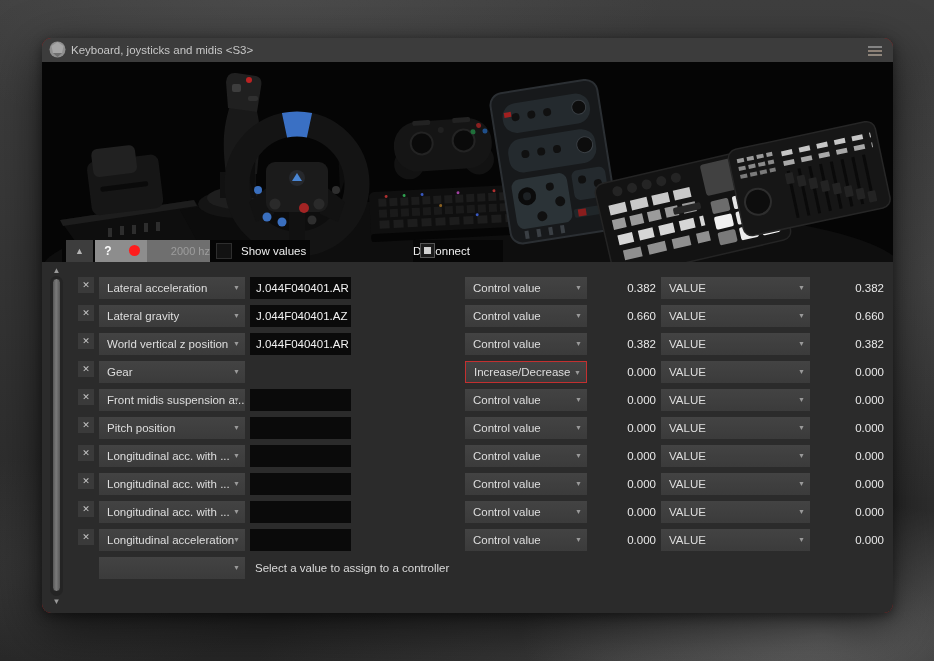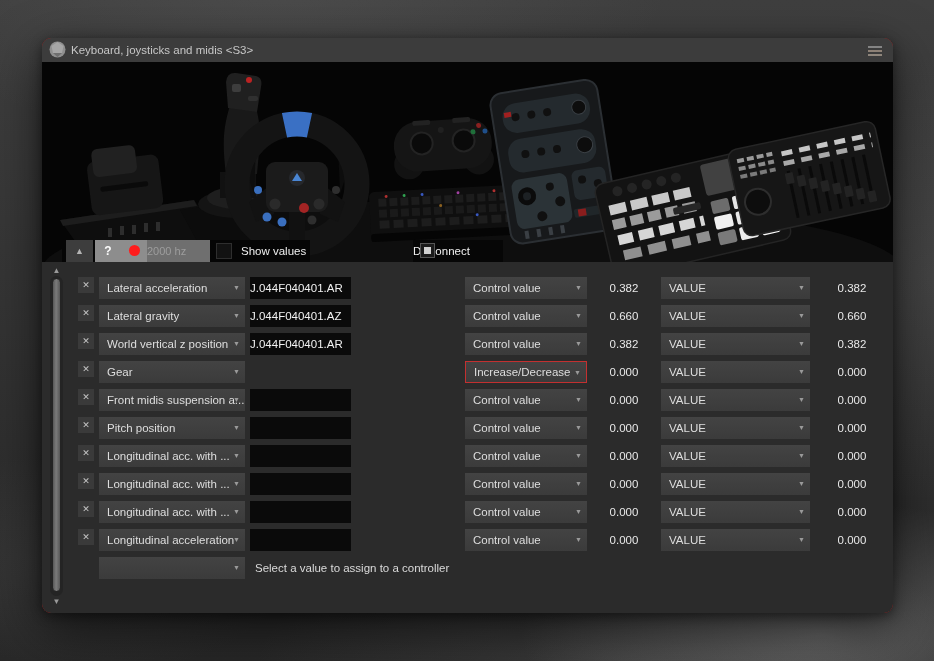--- a/index.html
+++ b/index.html
@@ -27,21 +27,21 @@
 
 .banner{position:absolute;left:0;top:24px;width:851px;height:200px;background:#050505;overflow:hidden}
 
 .toolbar{position:absolute;left:0;top:202px;width:100%;height:22px;font-size:11.5px}
 .tb-bg{position:absolute;left:20px;width:248px;height:22px;background:#050505}
 .toolbar button{border:none;cursor:default;padding:0}
 .t-collapse{position:absolute;left:24px;width:27px;height:22px;background:#3d3d3d;color:#b4b4b4;font-size:9px;line-height:22px;text-align:center}
 .t-help{position:absolute;left:53px;width:26px;height:22px;background:#8d8d8d;color:#fbfbfb;font-weight:bold;font-size:12px;line-height:22px;text-align:center}
 .t-record{position:absolute;left:79px;width:26px;height:22px;background:#8d8d8d;line-height:22px;text-align:center}
 .dot{display:inline-block;width:11px;height:11px;border-radius:50%;background:var(--rec,#ff1c1c);vertical-align:-1px}
-.t-rate{position:absolute;left:105px;width:63px;height:22px;background:#6f6f6f;color:#9d9d9d;text-align:left;line-height:22px;font-size:11px}
+.t-rate{position:absolute;left:105px;width:63px;height:22px;background:#6f6f6f;color:#9d9d9d;text-align:right;line-height:22px;font-size:11px}
 .t-check{position:absolute;left:174px;top:3px;width:16px;height:16px;background:#121212;border:1px solid #2e2e2e}
 .t-showlab{position:absolute;left:199px;line-height:22px;color:#efefef}
 .t-disc{position:absolute;left:371px;width:90px;height:22px;background:#060606;color:#efefef;font-size:11.5px;text-align:left;padding-left:29px;line-height:22px}
 .disc-ico{position:absolute;left:7px;top:3px;width:15px;height:15px;background:#1b1b1b;border:1px solid #555}
 .disc-ico::after{content:"";position:absolute;left:3px;top:3px;width:7px;height:7px;background:#d2d2d2}
 
 .content{position:absolute;left:0;top:224px;width:100%;height:351px;background:#2b2b2b}
 
 .sb-up,.sb-down{position:absolute;left:8px;width:13px;height:11px;color:#9a9a9a;font-size:8px;text-align:center;line-height:11px}
 .sb-up{top:3px}
@@ -50,25 +50,25 @@
 .sb-thumb{position:absolute;left:10px;top:16px;width:9px;height:314px;border-radius:5px;
   background:linear-gradient(90deg,#575757,#7b7b7b 45%,#575757);border:1px solid #242424}
 
 .rows{position:absolute;left:0;top:12px;right:0}
 .row{position:relative;height:28px}
 .xbtn{position:absolute;left:36px;top:3px;width:16px;height:16px;background:#3a3a3a;border:none;color:#c4c4c4;font-size:9px;line-height:16px;text-align:center;padding:0;cursor:default}
 .dd{position:absolute;top:3px;height:22px;background:linear-gradient(#434343,#3b3b3b);color:#dedede;font-size:11.5px;line-height:22px;padding:0 22px 0 8px;white-space:nowrap;overflow:hidden;cursor:default}
 .caret{position:absolute;right:5px;top:0;font-size:7px;color:#9a9a9a;line-height:22px}
 .label-dd{left:57px;width:146px}
 .inputs{position:absolute;left:208px;top:3px;display:flex;gap:4px}
-.tb{width:101px;height:22px;background:#0a0a0a;color:#f2f2f2;font-size:11.5px;line-height:22px;padding-left:0;white-space:nowrap;overflow:hidden}
+.tb{width:101px;height:22px;background:#0a0a0a;color:#f2f2f2;font-size:11.5px;line-height:22px;padding-left:6px;white-space:nowrap;overflow:hidden}
 .inputs .tb:nth-child(2){width:100px}
 .mode-dd{left:423px;width:122px}
 .mode-dd.hl{border:1px solid var(--hl,#c03232);line-height:20px}
-.val{position:absolute;top:3px;width:64px;line-height:22px;text-align:center;color:#e8e8e8;font-size:11.5px}
+.val{position:absolute;top:3px;width:64px;line-height:22px;text-align:right;color:#e8e8e8;font-size:11.5px}
 .val1{left:550px}
 .val2{left:778px}
 .out-dd{left:619px;width:149px}
 
 .footer-row{position:absolute;left:0;top:292px;right:0;height:28px}
 .hint{position:absolute;left:213px;top:3px;line-height:22px;color:#dadada;font-size:11.5px}
 </style>
 </head>
 <body>
 

